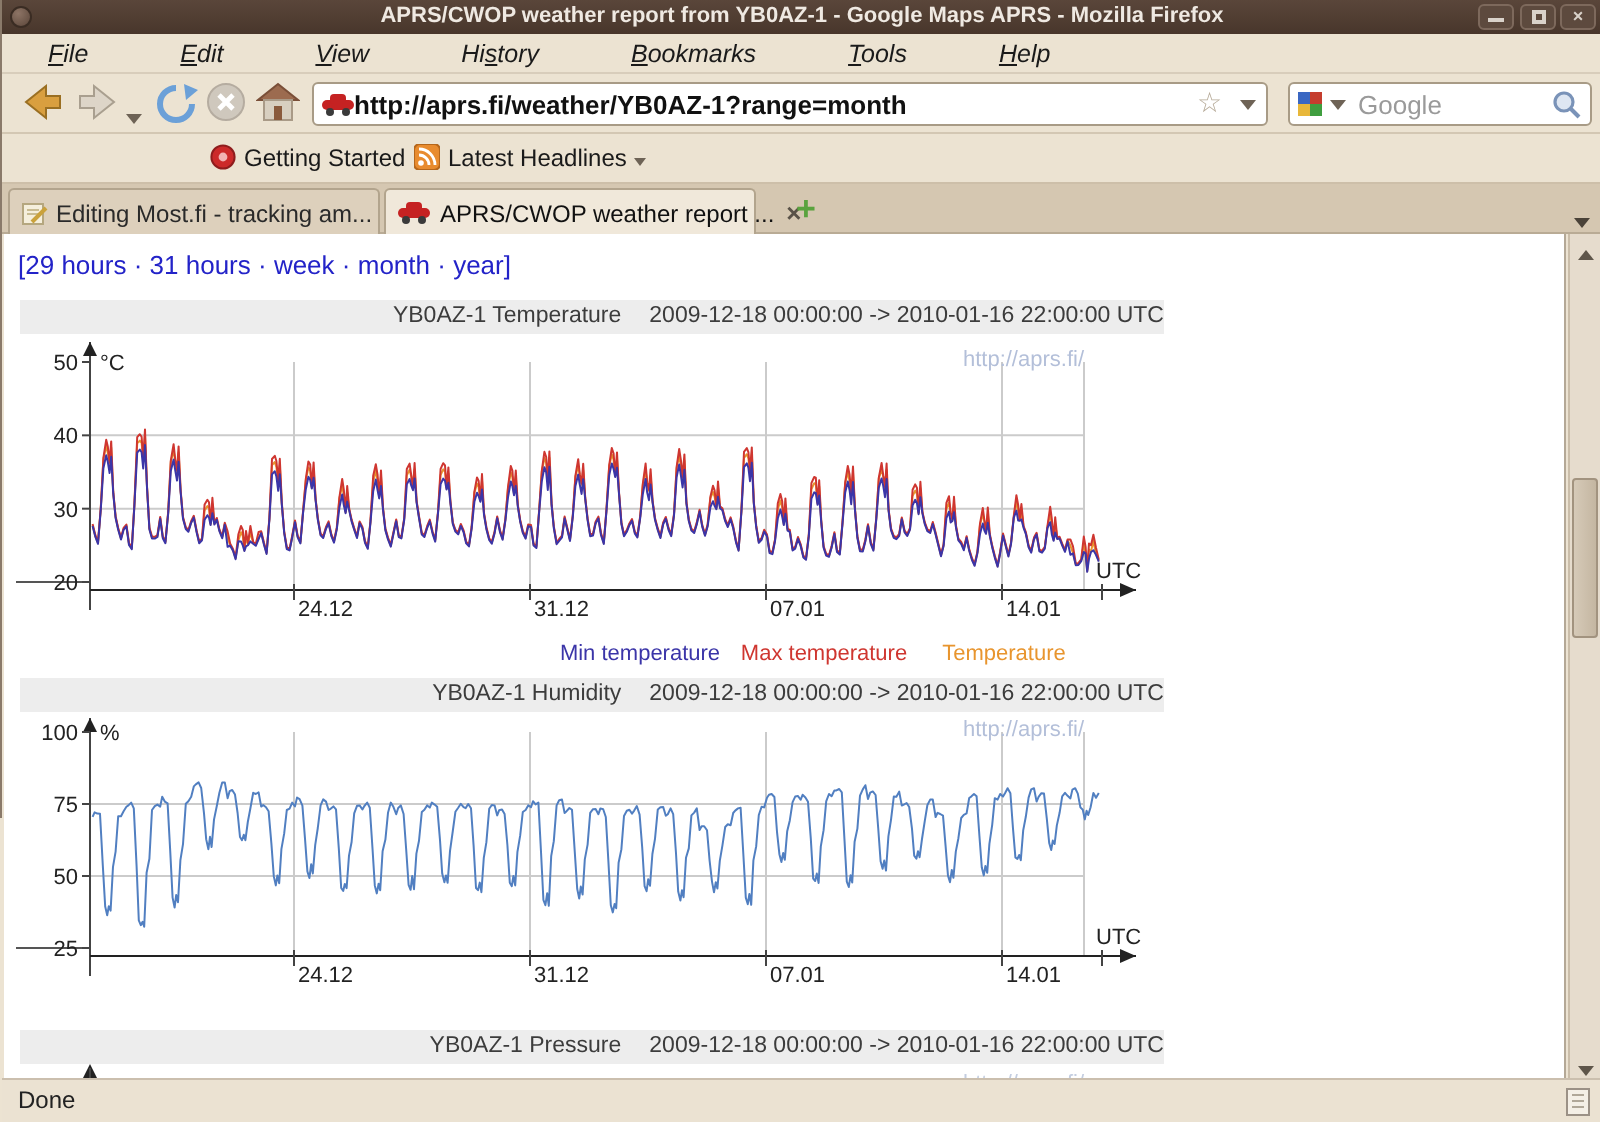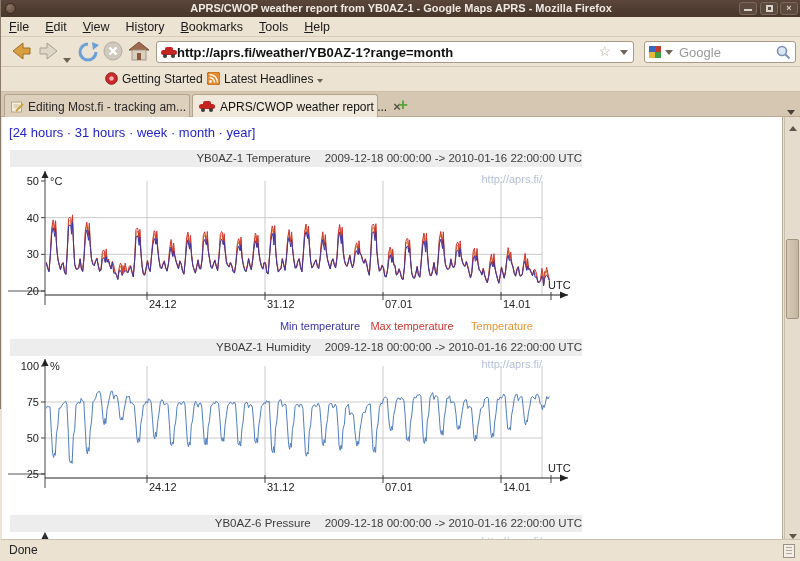--- a/index.html
+++ b/index.html
@@ -10,21 +10,21 @@
   
   #titlebar { left:0; top:0; width:800px; height:17px; background:linear-gradient(#5a463a,#48362b); color:#efe9e2; font-size:11px; font-weight:bold; text-align:center; line-height:17px; }
   #win-menu-icon { left:4px; top:3px; width:11px; height:11px; border-radius:50%; background:radial-gradient(circle at 35% 30%, #8d7465, #5b463a); border:1px solid #3a2c23; }
   .winbtn { top:2px; width:18px; height:13px; background:#5d4a3e; border:1px solid #7d695c; border-radius:3px; color:#d9d2ca; font-size:9px; line-height:11px; text-align:center; font-weight:bold; }
   #btn-min { right:44px; } #btn-max { right:23px; } #btn-close { right:3px; }
   #btn-min span { display:inline-block; width:8px; border-bottom:2px solid #d9d2ca; height:8px; }
   #btn-max span { display:inline-block; width:7px; height:7px; border:2px solid #d9d2ca; margin-top:2px; }
 
   
   #menubar { left:0; top:17px; width:800px; height:20px; background:#ece3d2; border-bottom:1px solid #d8cdbb; font-size:12.5px; color:#1a1a1a; }
-  .menu-item { display:inline-block; padding:0 8px; line-height:20px; cursor:default; }
+  .menu-item { display:inline-block; padding:0 23px; line-height:20px; cursor:default;font-style:italic; }
   .menu-item u { text-decoration:underline; }
 
   
   #navbar { left:0; top:37px; width:800px; height:30px; background:#ece3d2; border-bottom:1px solid #d3c7b3; }
   .navicon { top:4px; }
   .chev { display:inline-block; width:0; height:0; border-left:4px solid transparent; border-right:4px solid transparent; border-top:5px solid #6e6356; }
   #url-field { left:155px; top:4px; width:478px; height:22px; background:#fff; border:1px solid #a89b86; border-radius:3px; }
   #url-input { position:absolute; left:20px; top:1px; width:400px; height:18px; border:none; outline:none; font-size:13px; color:#111; font-family:"Liberation Sans",sans-serif; background:transparent;font-weight:bold; }
   #url-star { position:absolute; right:22px; top:1px; font-size:14px; color:#b7ab99; }
   #search-box { left:643px; top:4px; width:152px; height:22px; background:#fff; border:1px solid #a89b86; border-radius:3px; }
@@ -169,21 +169,21 @@
         <circle cx="4" cy="9" r="2" fill="#3a3a3a"></circle>
           <circle cx="12" cy="9" r="2" fill="#3a3a3a"></circle>
       </svg><span>APRS/CWOP weather report ...</span><span class="tab-close">×</span>
     </span>
     <span id="new-tab-btn">+</span>
     <span id="tab-overflow"><span class="chev" style="border-top-color:#4a4238"></span></span>
   </div>
 
   <div id="content" class="abs">
     <div id="page">
-      <div id="range-links">[<span class="range-link">24 hours</span><span class="range-sep"> · </span><span class="range-link">31 hours</span><span class="range-sep"> · </span><span class="range-link">week</span><span class="range-sep"> · </span><span class="range-link">month</span><span class="range-sep"> · </span><span class="range-link">year</span>]</div>
+      <div id="range-links">[<span class="range-link">29 hours</span><span class="range-sep"> · </span><span class="range-link">31 hours</span><span class="range-sep"> · </span><span class="range-link">week</span><span class="range-sep"> · </span><span class="range-link">month</span><span class="range-sep"> · </span><span class="range-link">year</span>]</div>
 
       <div class="chart-header" style="top:33px">
         <span>YB0AZ-1 Temperature</span><span class="hdr-date">2009-12-18 00:00:00 -&gt; 2010-01-16 22:00:00 UTC</span>
       </div>
       <svg id="temp-chart" class="chart-svg" style="top:50px" width="580" height="170">
           <line x1="43" y1="50.67" x2="540" y2="50.67" stroke="#cbcbcb"></line>
           <line x1="43" y1="87.34" x2="540" y2="87.34" stroke="#cbcbcb"></line>
           <line x1="145" y1="14" x2="145" y2="128" stroke="#cbcbcb"></line>
           <line x1="263" y1="14" x2="263" y2="128" stroke="#cbcbcb"></line>
           <line x1="381" y1="14" x2="381" y2="128" stroke="#cbcbcb"></line>
@@ -255,21 +255,21 @@
           <text x="383" y="135" text-anchor="start" fill="#222" font-size="11">07.01</text>
           <line x1="499" y1="119" x2="499" y2="127" stroke="#444"></line>
           <text x="501" y="135" text-anchor="start" fill="#222" font-size="11">14.01</text>
           <line x1="549" y1="119" x2="549" y2="127" stroke="#444"></line>
           <text x="546" y="116" text-anchor="start" fill="#222" font-size="11">UTC</text>
           <text x="540" y="12" text-anchor="end" fill="#b3bfd9" font-size="11">http://aprs.fi/</text>
           <polyline points="44.3,52.4 45.3,50.2 46.7,50.8 48.0,50.9 49.4,76.7 50.6,97.3 51.6,101.6 52.4,97.1 53.3,99.3 54.5,77.4 55.8,69.8 57.1,52.1 58.5,52.1 59.8,49.6 61.2,47.4 62.2,46.7 63.6,45.3 64.9,48.2 66.3,77.2 67.4,104.2 68.4,106.6 69.3,104.9 70.1,107.4 71.3,80.4 72.7,73.4 74.0,49.0 75.4,47.1 76.7,46.3 78.1,47.3 79.1,42.4 80.4,44.8 81.8,45.7 83.1,69.3 84.3,92.8 85.3,97.8 86.1,91.5 87.0,95.1 88.2,74.1 89.5,66.1 90.9,45.9 92.2,44.6 93.6,42.4 94.9,37.2 95.9,36.2 97.3,35.2 98.6,38.0 100.0,50.7 101.1,63.7 102.2,68.6 103.0,62.4 103.8,67.5 105.0,53.8 106.4,47.0 107.7,40.4 109.1,35.2 110.4,35.2 111.8,43.1 112.8,39.6 114.1,39.0 115.5,41.3 116.8,50.5 118.0,62.5 119.0,64.1 119.9,61.4 120.7,64.1 121.9,55.0 123.2,48.1 124.6,40.4 125.9,41.0 127.3,40.2 128.6,47.3 129.6,46.5 131.0,47.6 132.3,49.6 133.7,65.8 134.9,82.2 135.9,86.7 136.7,81.7 137.6,85.6 138.7,68.6 140.1,60.7 141.4,49.0 142.8,48.3 144.1,45.3 145.5,47.2 146.5,42.8 147.8,43.6 149.2,46.8 150.5,63.3 151.7,79.7 152.7,83.0 153.6,76.1 154.4,80.7 155.6,66.6 156.9,58.0 158.3,46.7 159.6,43.7 161.0,44.8 162.3,49.0 163.3,48.4 164.7,47.2 166.0,48.7 167.4,68.2 168.6,88.0 169.6,89.5 170.4,86.0 171.3,88.1 172.5,71.8 173.8,65.0 175.1,50.7 176.5,46.9 177.8,46.7 179.2,48.7 180.2,47.0 181.6,45.3 182.9,47.9 184.3,69.0 185.4,86.7 186.4,90.7 187.3,85.9 188.1,89.1 189.3,69.6 190.7,63.8 192.0,50.4 193.4,45.3 194.7,47.4 196.1,51.1 197.1,48.0 198.4,46.7 199.8,51.0 201.1,68.9 202.3,86.4 203.3,88.9 204.1,82.0 205.0,88.6 206.2,70.8 207.5,64.4 208.9,50.0 210.2,48.9 211.6,46.7 212.9,47.8 213.9,45.3 215.3,46.3 216.6,47.4 218.0,64.1 219.1,80.8 220.2,85.1 221.0,81.7 221.8,85.4 223.0,69.6 224.4,59.5 225.7,49.9 227.1,47.9 228.4,45.9 229.8,47.6 230.8,48.1 232.1,46.0 233.5,48.1 234.8,66.8 236.0,88.0 237.0,89.1 237.9,85.3 238.7,90.1 239.9,72.9 241.2,65.1 242.6,48.4 243.9,46.5 245.3,46.7 246.6,51.7 247.6,49.1 249.0,48.7 250.3,51.0 251.7,66.5 252.9,85.4 253.9,87.1 254.7,82.0 255.6,86.7 256.7,70.1 258.1,61.7 259.4,50.0 260.8,49.0 262.1,46.7 263.5,47.6 264.5,44.6 265.8,46.2 267.2,45.3 268.5,69.9 269.7,93.9 270.7,96.6 271.6,90.6 272.4,96.9 273.6,72.1 274.9,64.6 276.3,46.7 277.6,44.1 279.0,43.8 280.3,50.5 281.3,49.6 282.7,48.0 284.0,48.9 285.4,70.2 286.6,88.4 287.6,93.3 288.4,87.3 289.3,91.3 290.4,73.7 291.8,66.3 293.1,50.4 294.5,48.6 295.8,48.5 297.2,51.1 298.2,48.2 299.6,48.6 300.9,52.5 302.2,74.7 303.4,96.6 304.4,100.2 305.3,96.0 306.1,98.1 307.3,75.4 308.7,68.6 310.0,52.0 311.4,49.4 312.7,48.9 314.0,50.8 315.1,49.3 316.4,47.0 317.8,51.3 319.1,67.7 320.3,87.1 321.3,89.6 322.1,83.6 323.0,86.9 324.2,71.0 325.5,63.4 326.9,48.7 328.2,47.6 329.6,47.5 330.9,51.9 331.9,51.1 333.3,48.2 334.6,51.1 336.0,70.6 337.1,89.8 338.2,94.3 339.0,89.1 339.8,92.6 341.0,72.9 342.4,68.2 343.7,51.7 345.1,50.3 346.4,48.2 347.8,59.0 348.8,57.1 350.1,57.1 351.5,59.1 352.8,74.3 354.0,84.8 355.0,90.1 355.9,85.1 356.7,88.3 357.9,74.4 359.2,66.8 360.6,57.5 361.9,56.1 363.3,56.6 364.6,50.5 365.6,49.3 367.0,48.2 368.3,47.9 369.7,71.6 370.9,92.8 371.9,96.1 372.7,91.0 373.6,96.4 374.7,74.2 376.1,67.1 377.4,51.5 378.8,47.4 380.1,47.7 381.5,42.9 382.5,41.4 383.8,41.0 385.2,42.5 386.5,59.9 387.7,71.1 388.7,75.0 389.6,70.5 390.4,73.9 391.6,59.6 392.9,54.2 394.3,45.1 395.6,42.3 397.0,42.0 398.3,43.9 399.3,41.4 400.7,42.7 402.0,44.9 403.4,63.3 404.6,83.3 405.6,84.5 406.4,80.8 407.3,85.5 408.4,67.2 409.8,59.1 411.1,44.7 412.5,41.0 413.8,42.1 415.2,39.2 416.2,39.2 417.6,38.5 418.9,40.2 420.2,63.2 421.4,84.8 422.4,87.5 423.3,81.6 424.1,85.3 425.3,64.9 426.7,58.3 428.0,41.8 429.4,38.7 430.7,36.6 432.0,43.5 433.1,40.3 434.4,39.7 435.8,41.5 437.1,58.0 438.3,74.6 439.3,78.4 440.1,74.3 441.0,79.3 442.2,62.2 443.5,53.9 444.9,42.3 446.2,42.4 447.6,39.8 448.9,46.8 449.9,46.3 451.3,45.5 452.6,47.5 454.0,58.4 455.1,71.8 456.2,73.4 457.0,69.6 457.8,72.6 459.0,63.5 460.4,54.4 461.7,46.5 463.1,43.8 464.4,43.8 465.8,52.5 466.8,50.4 468.1,51.0 469.5,51.8 470.8,67.1 472.0,81.9 473.0,85.1 473.9,79.0 474.7,82.9 475.9,69.8 477.2,63.1 478.6,53.0 479.9,51.4 481.3,50.7 482.6,43.0 483.6,42.3 485.0,41.0 486.3,42.1 487.7,61.9 488.9,77.8 489.9,81.7 490.7,77.0 491.6,80.4 492.7,65.9 494.1,56.4 495.4,43.1 496.8,43.8 498.1,41.0 499.5,42.3 500.5,40.6 501.8,38.1 503.2,40.6 504.5,58.3 505.7,72.7 506.7,73.5 507.6,71.5 508.4,74.1 509.6,59.2 510.9,52.4 512.3,42.8 513.6,38.7 515.0,38.1 516.3,44.8 517.3,42.4 518.7,40.6 520.0,40.8 521.4,53.3 522.6,65.5 523.6,69.0 524.4,64.3 525.3,66.0 526.4,56.8 527.8,50.4 529.1,42.2 530.5,40.4 531.8,41.9 533.2,43.2 534.2,38.8 535.6,38.1 536.9,40.8 538.2,47.7 539.4,48.9 540.4,53.7 541.3,49.4 542.1,51.5 543.3,47.6 544.7,40.5 546.0,42.9 547.4,40.5" fill="none" stroke="#517fc1" stroke-width="1" stroke-linejoin="round"></polyline>
         </svg>
 
       <div class="chart-header" style="top:398px">
-        <span>YB0AZ-6 Pressure</span><span class="hdr-date">2009-12-18 00:00:00 -&gt; 2010-01-16 22:00:00 UTC</span>
+        <span>YB0AZ-1 Pressure</span><span class="hdr-date">2009-12-18 00:00:00 -&gt; 2010-01-16 22:00:00 UTC</span>
       </div>
       <div id="pressure-sliver">
         <svg id="press-chart" width="580" height="22">
             <polygon points="39.5,7 43,0 46.5,7" fill="#222"></polygon>
             <line x1="43" y1="2" x2="43" y2="22" stroke="#444"></line>
             <text x="40" y="15" text-anchor="end" fill="#8a8a8a" font-size="11">1015</text>
             <text x="540" y="13" text-anchor="end" fill="#c3cde0" font-size="11">http://aprs.fi/</text>
           </svg>
       </div>
     </div>

